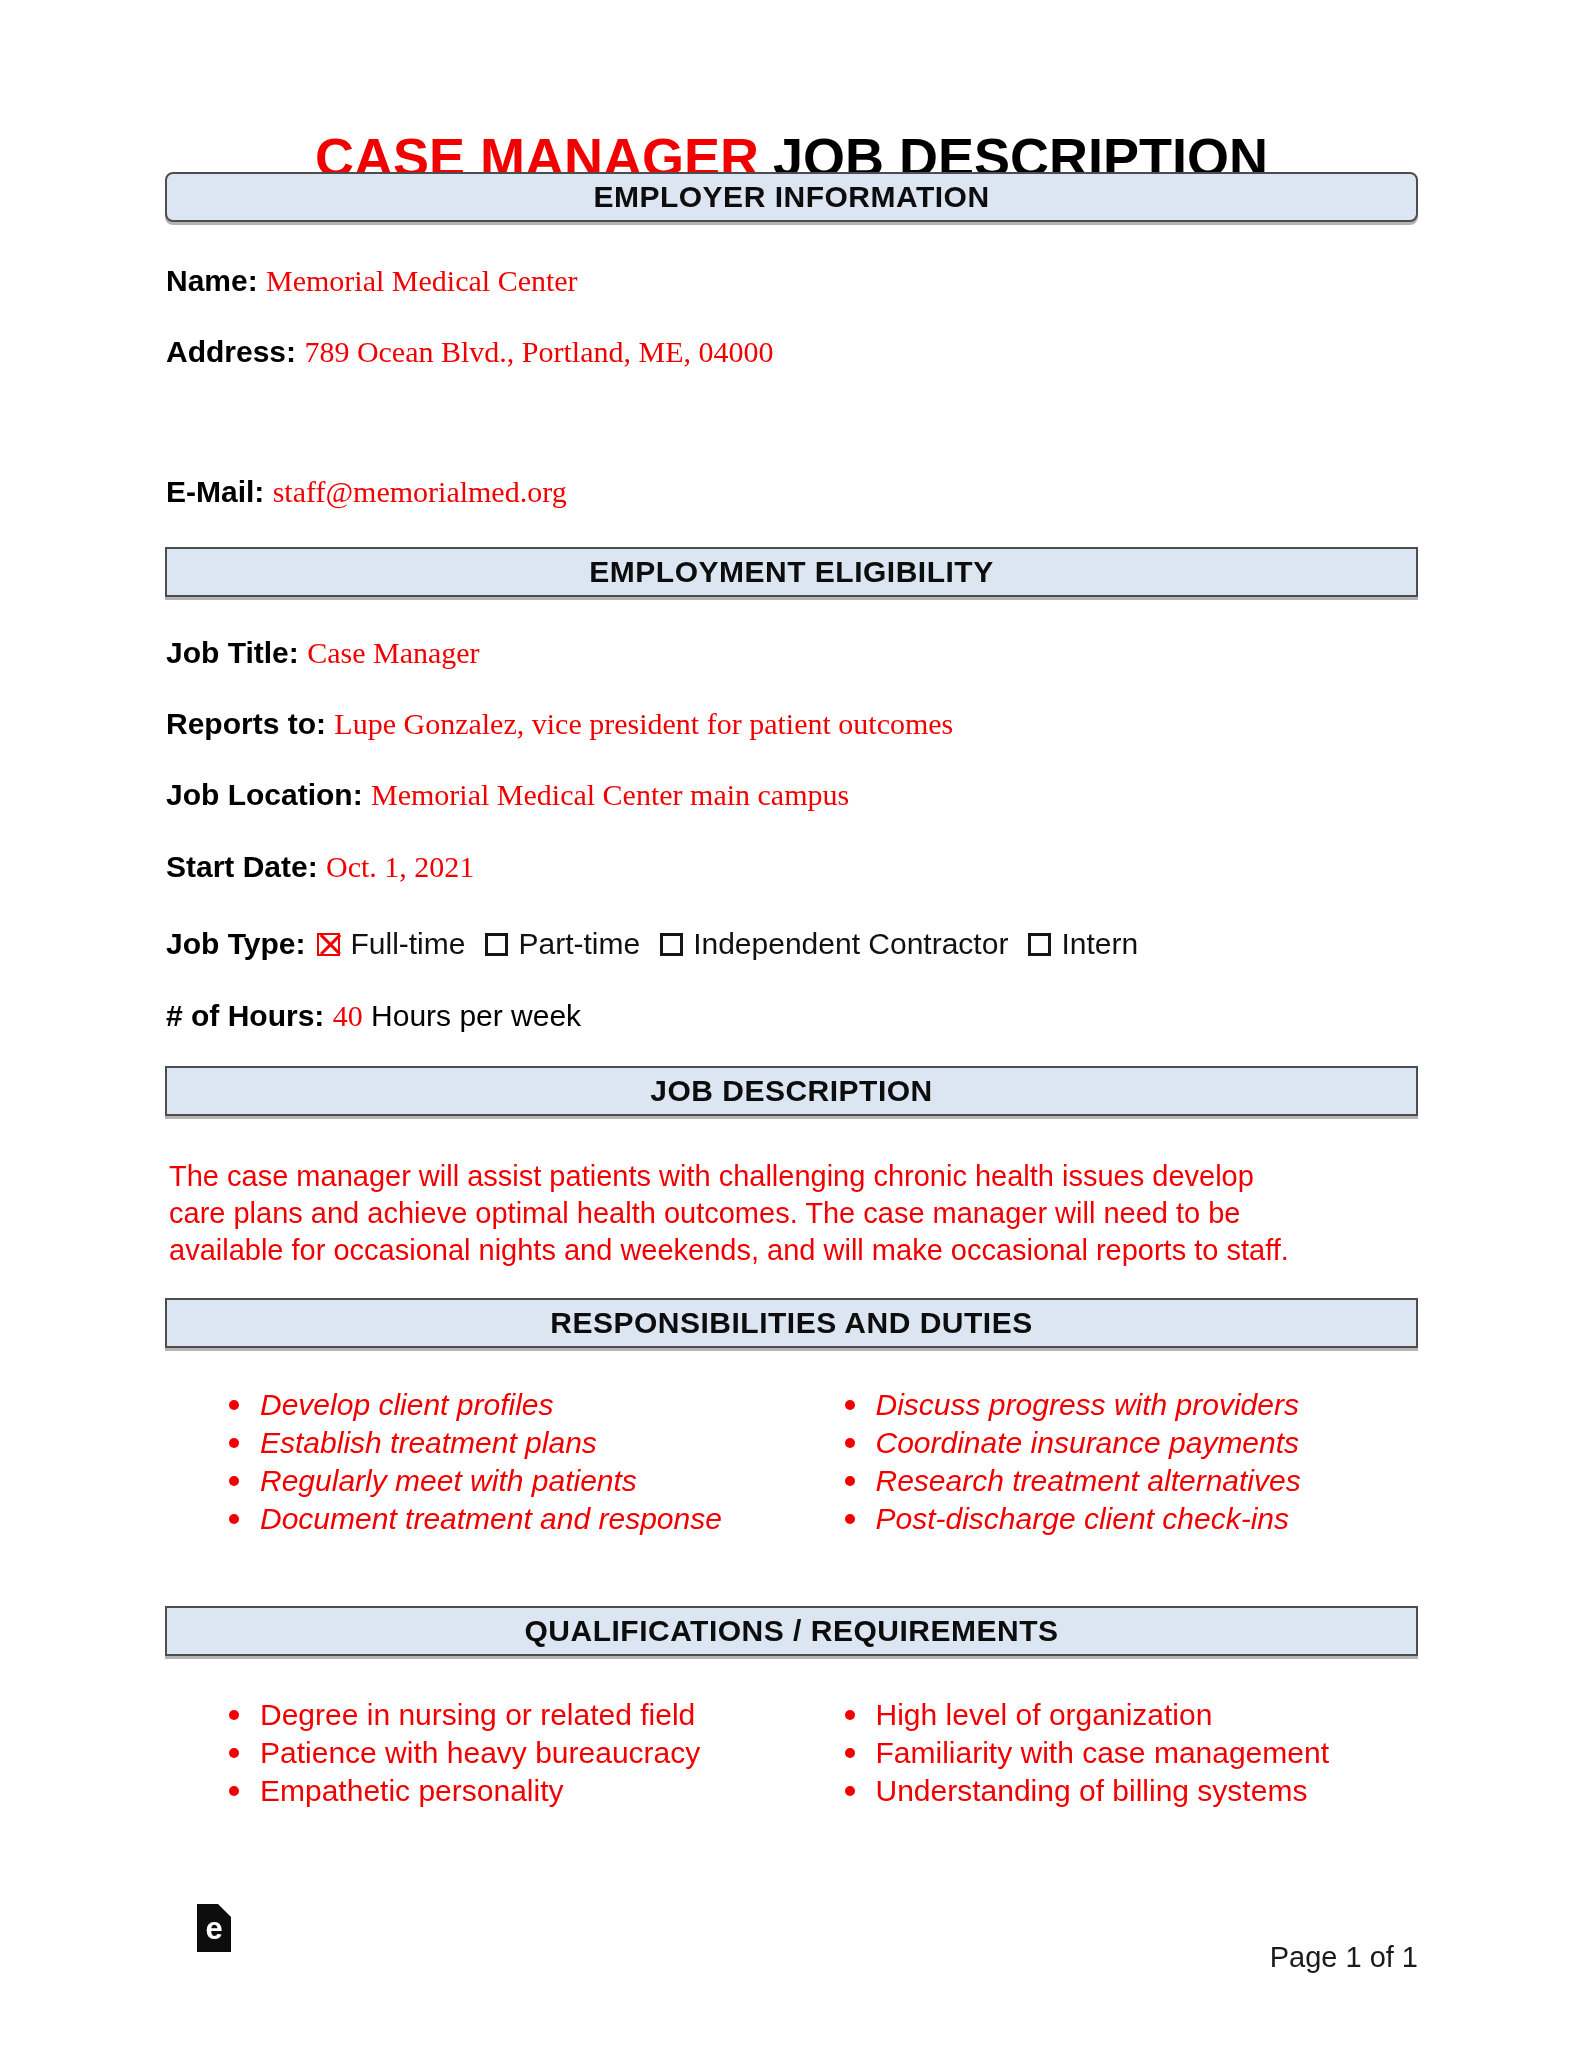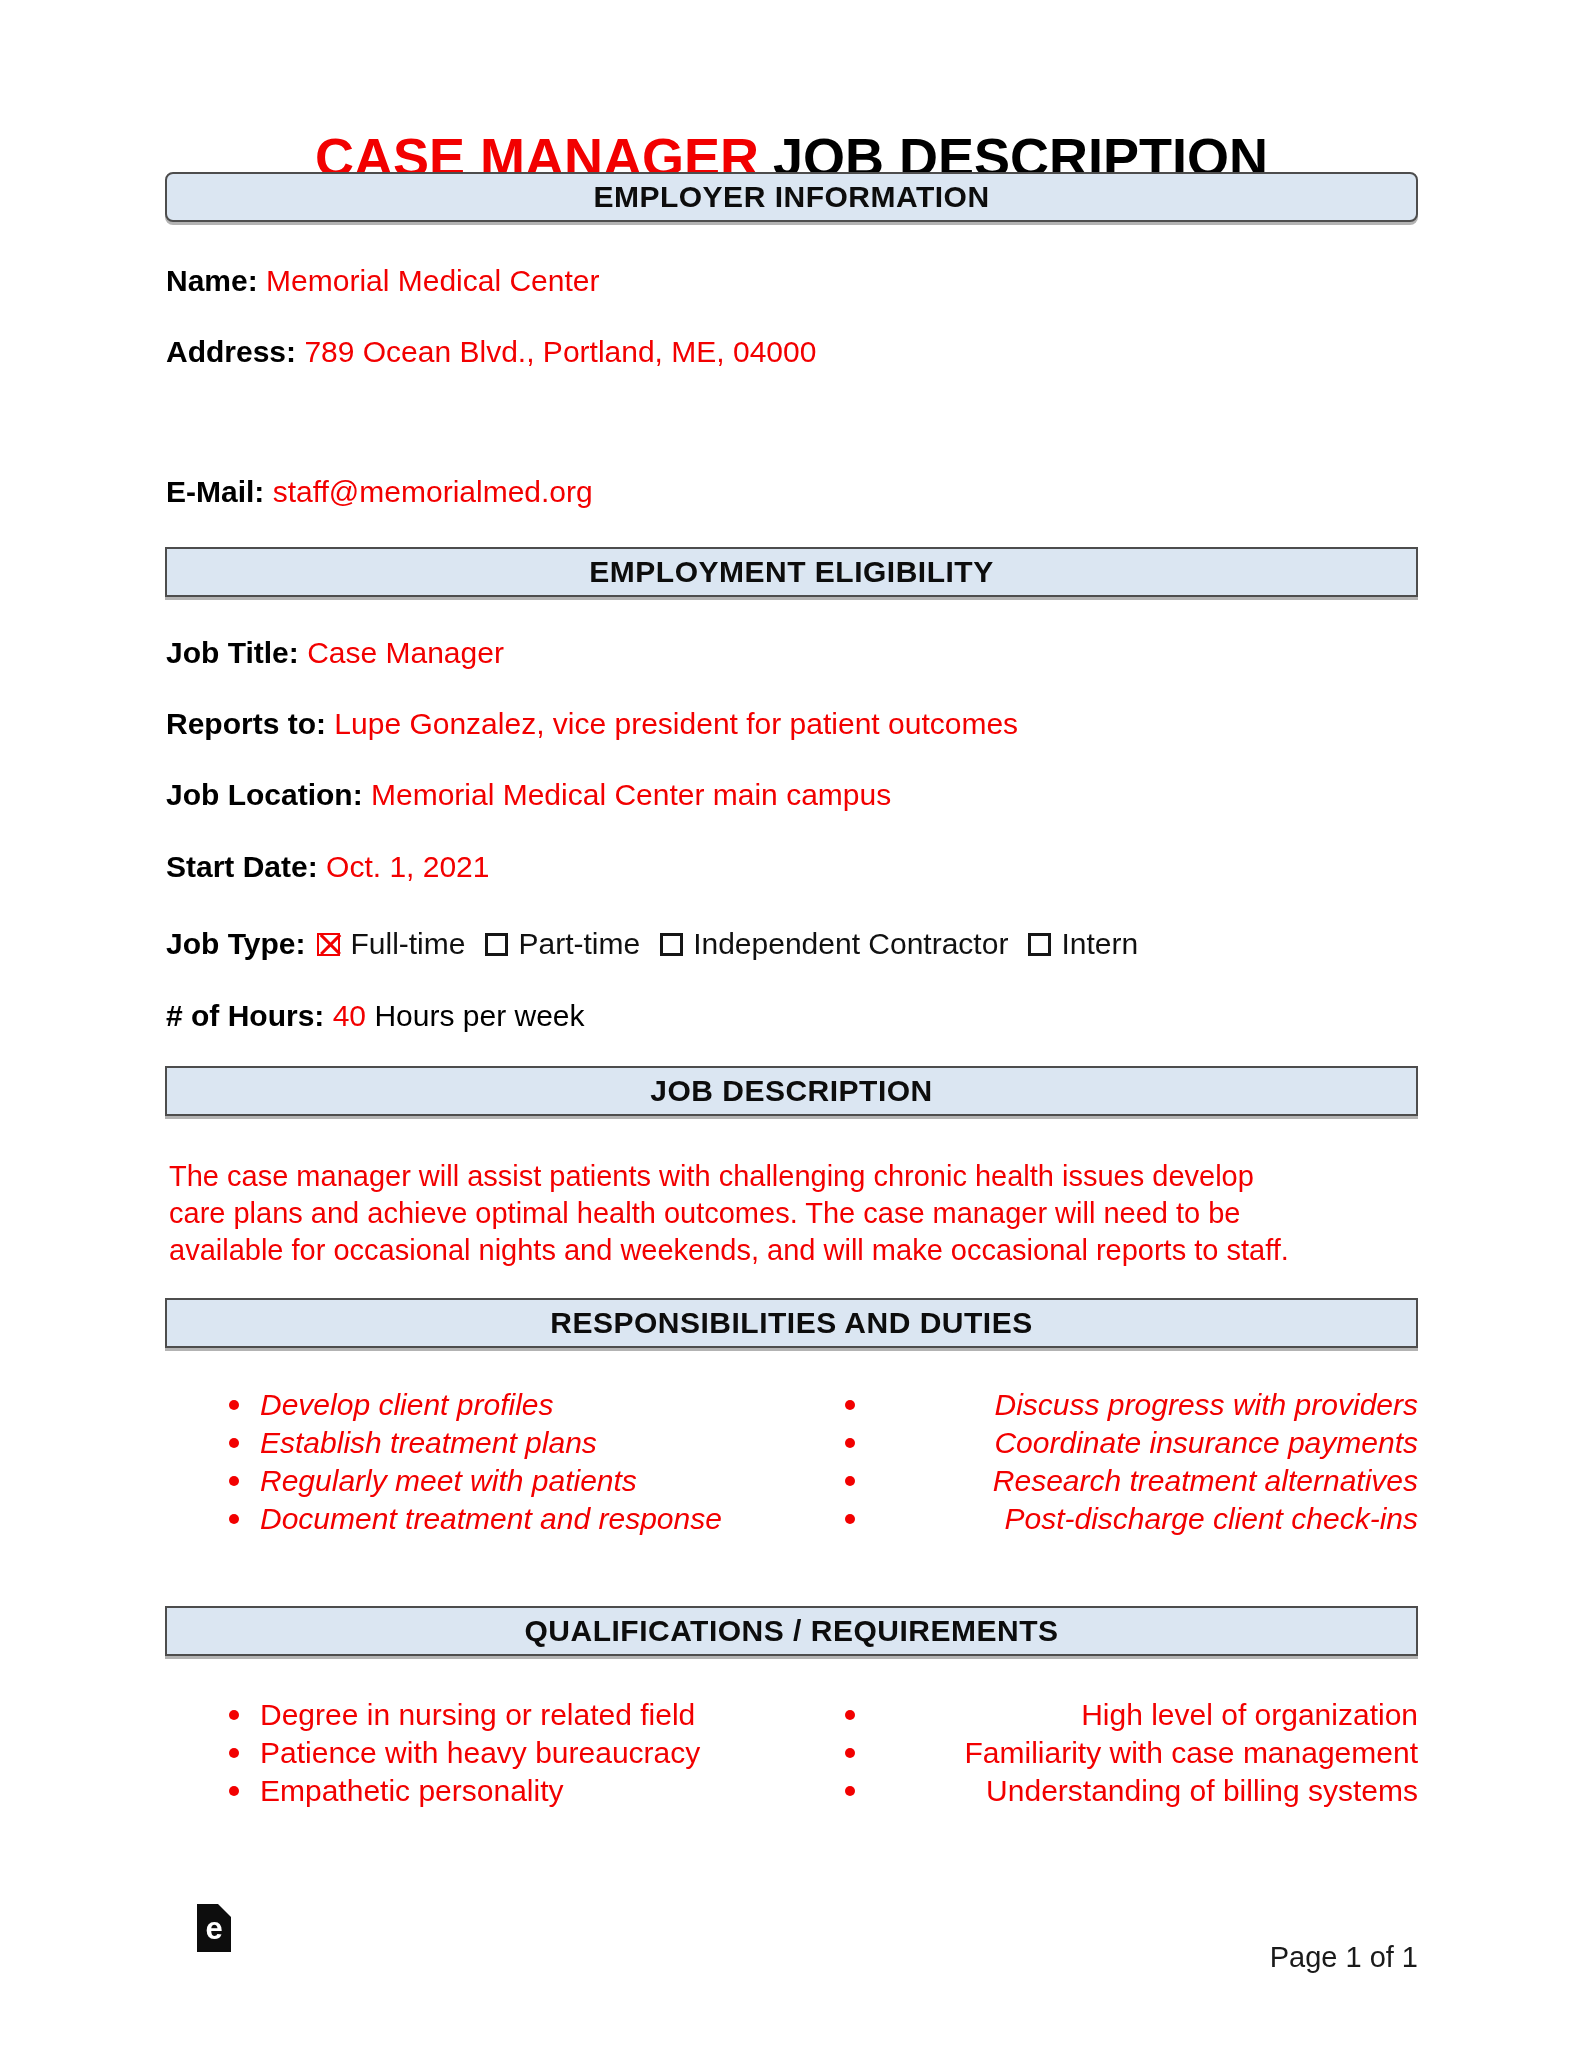--- a/index.html
+++ b/index.html
@@ -22,21 +22,21 @@
     position:absolute;left:165px;width:1253px;height:50px;box-sizing:border-box;
     background:var(--bar-bg);border:2px solid #4d4d4d;box-shadow:0 3px 0 #b3b3b3;
     display:flex;align-items:center;justify-content:center;
     font-size:30px;font-weight:bold;color:#0d0d0d;letter-spacing:.5px;
   }
   .field{
     position:absolute;left:166px;width:1253px;margin:0;
     font-size:30px;line-height:36px;white-space:nowrap;
   }
   .field b{font-weight:bold;color:#000;}
-  .field .val{color:var(--red);}
+  .field .val{color:var(--red);font-family:Liberation Serif, serif;}
   .field .suffix{color:#000000;}
   .jobtype{display:flex;align-items:center;gap:12px;}
   .optwrap{display:inline-flex;align-items:center;gap:14px;}
   .opt{display:inline-flex;align-items:center;gap:10px;margin-right:6px;}
   .cb{
     display:inline-block;width:23px;height:23px;box-sizing:border-box;
     border:3px solid #161616;position:relative;background:#fff;
   }
   .cb.checked{border-color:var(--red);border-width:2px;}
   .cb.checked::before,.cb.checked::after{
@@ -45,21 +45,21 @@
   .cb.checked::before{transform:rotate(45deg);}
   .cb.checked::after{transform:rotate(-45deg);}
   .para{
     position:absolute;left:165px;top:1154px;width:1262px;margin:4px;
     font-size:29px;line-height:37px;color:var(--red);white-space:pre-line;
   }
   .cols{position:absolute;left:165px;width:1253px;display:flex;}
   .col{width:50%;}
   .blist{list-style:none;margin:0;padding:0;}
   .col.left .blist{margin-left:62px;}
-  .col.right .blist{margin-left:51px;text-align:right;}
+  .col.right .blist{margin-left:51px;}
   .blist li{
     position:relative;padding-left:33px;font-size:30px;line-height:38px;color:var(--red);white-space:nowrap;
   }
   .blist li::before{
     content:"";position:absolute;left:2px;top:14px;width:10px;height:10px;border-radius:50%;background:var(--red);
   }
   .logo{position:absolute;left:197px;top:1904px;width:34px;height:48px;background:#0d0d0d;}
   .logo::before{
     content:"";position:absolute;top:0;right:0;width:0;height:0;
     border-top:13px solid #ffffff;border-left:13px solid transparent;

